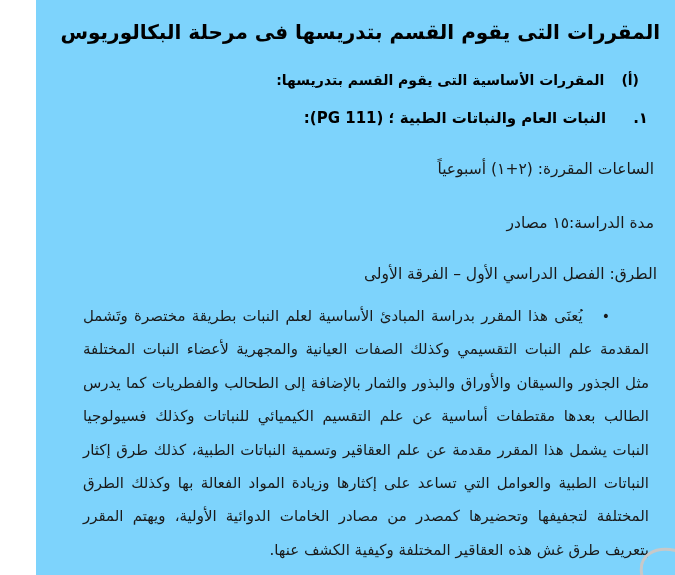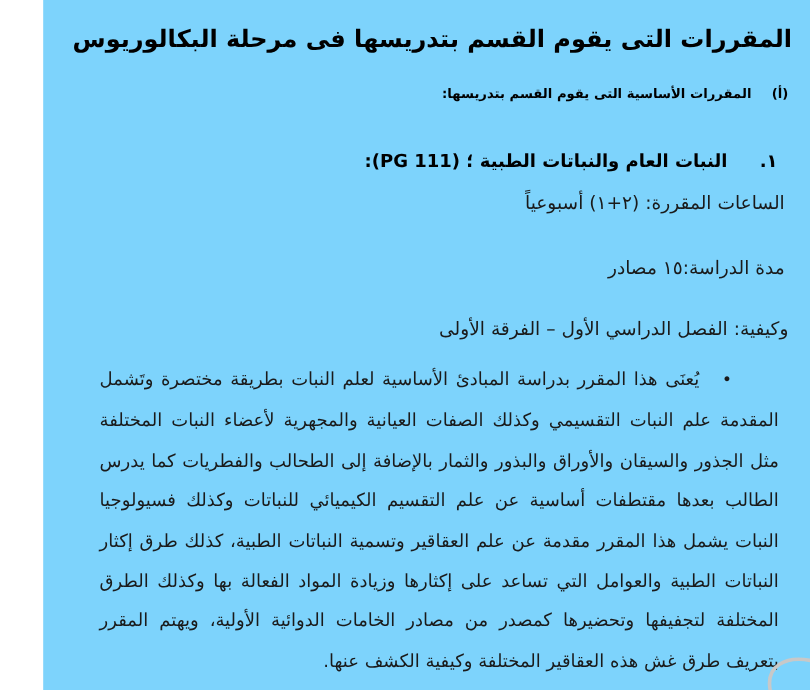--- a/index.html
+++ b/index.html
@@ -12,29 +12,28 @@
     font-family:"DejaVu Sans", sans-serif;
     color:#161616;
   }
   .title {
     position:absolute; top:20px; right:15px; left:78px;
     margin:0;
     font-size:20px; font-weight:bold; color:#000;
     text-align:right; white-space:nowrap;
   }
   .section-line {
-    position:absolute; top:72px; right:18px;
-    font-size:11px; font-weight:bold; color:#000;
+    position:absolute; top:72px; right:36px;
+    font-size:14px; font-weight:bold; color:#000;
     white-space:nowrap;
   }
   .course-line {
     position:absolute; top:109px; right:27px;
     font-size:15px; font-weight:bold; color:#000;
     white-space:nowrap;
-    margin-top:16px;
   }
   .tab-a { display:inline-block; width:17px; }
   .tab-b { display:inline-block; width:27px; }
   .tab-c { display:inline-block; width:19px; }
   .detail {
     position:absolute;
     font-size:15.5px; color:#1a1a1a;
     white-space:nowrap;
   }
   .detail.hours    { top:160px; right:21px;margin-left:16px; }
@@ -66,21 +65,21 @@
   </div>
 
   <div class="course-line">
     <span>١.</span><span class="tab-b"></span><span>النبات العام والنباتات الطبية ؛ (PG 111):</span>
   </div>
 
   <div class="detail hours">الساعات المقررة: (٢+١) أسبوعياً</div>
 
   <div class="detail duration">مدة الدراسة:١٥ مصادر</div>
 
-  <div class="detail location">وكيفية: الفصل الدراسي الأول  –  الفرقة الأولى</div>
+  <div class="detail location">الطرق: الفصل الدراسي الأول  –  الفرقة الأولى</div>
 
   <p class="desc">
     <span class="bullet">•</span><span class="tab-c"></span><span>يُعنَى هذا المقرر بدراسة المبادئ الأساسية لعلم النبات بطريقة مختصرة وتَشمل المقدمة علم النبات التقسيمي وكذلك الصفات العيانية والمجهرية لأعضاء النبات المختلفة مثل الجذور والسيقان والأوراق والبذور والثمار بالإضافة إلى الطحالب والفطريات كما يدرس الطالب بعدها مقتطفات أساسية عن علم التقسيم الكيميائي للنباتات وكذلك فسيولوجيا النبات  يشمل هذا المقرر مقدمة عن علم العقاقير وتسمية النباتات الطبية، كذلك طرق إكثار النباتات الطبية والعوامل التي تساعد على إكثارها وزيادة المواد الفعالة بها وكذلك الطرق المختلفة لتجفيفها وتحضيرها كمصدر من مصادر الخامات الدوائية الأولية، ويهتم المقرر بتعريف طرق غش هذه العقاقير المختلفة وكيفية الكشف عنها.</span>
   </p>
 
   <svg class="corner-mark" viewBox="0 0 46 36" aria-hidden="true">
     <path d="M 47 7 C 26 2, 4 9, 12 36" fill="none" stroke="#c8c8c8" stroke-width="3" stroke-linecap="round"></path>
   </svg>
 
 </div>

